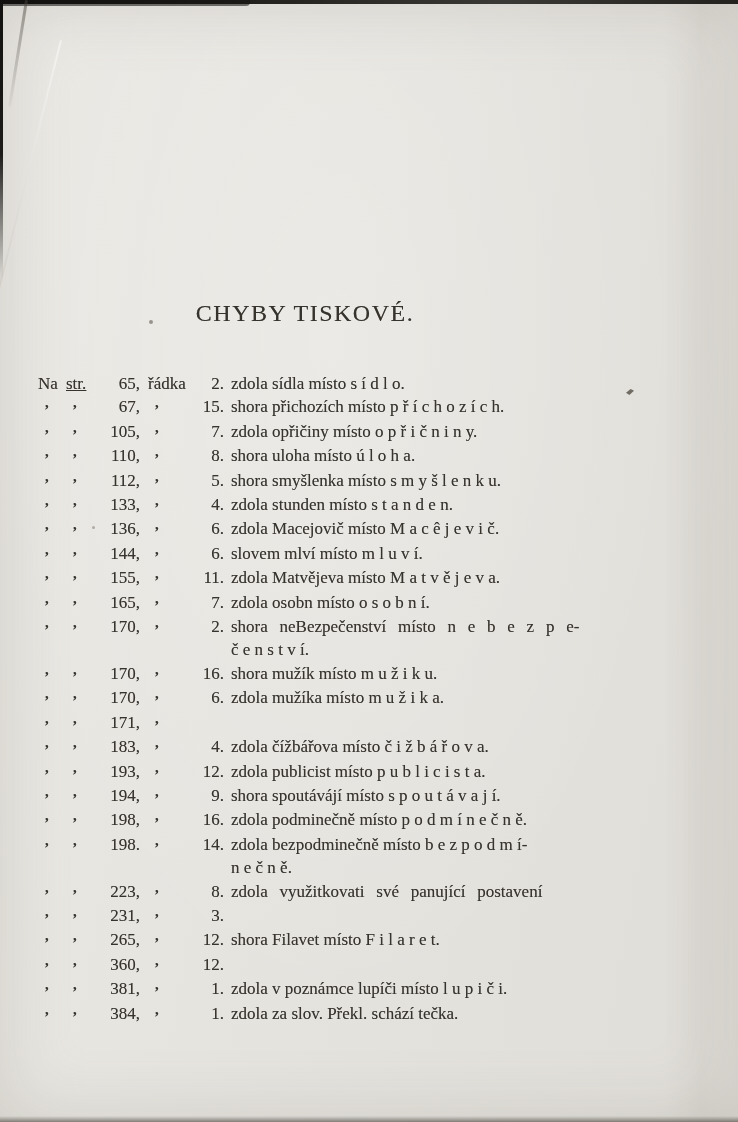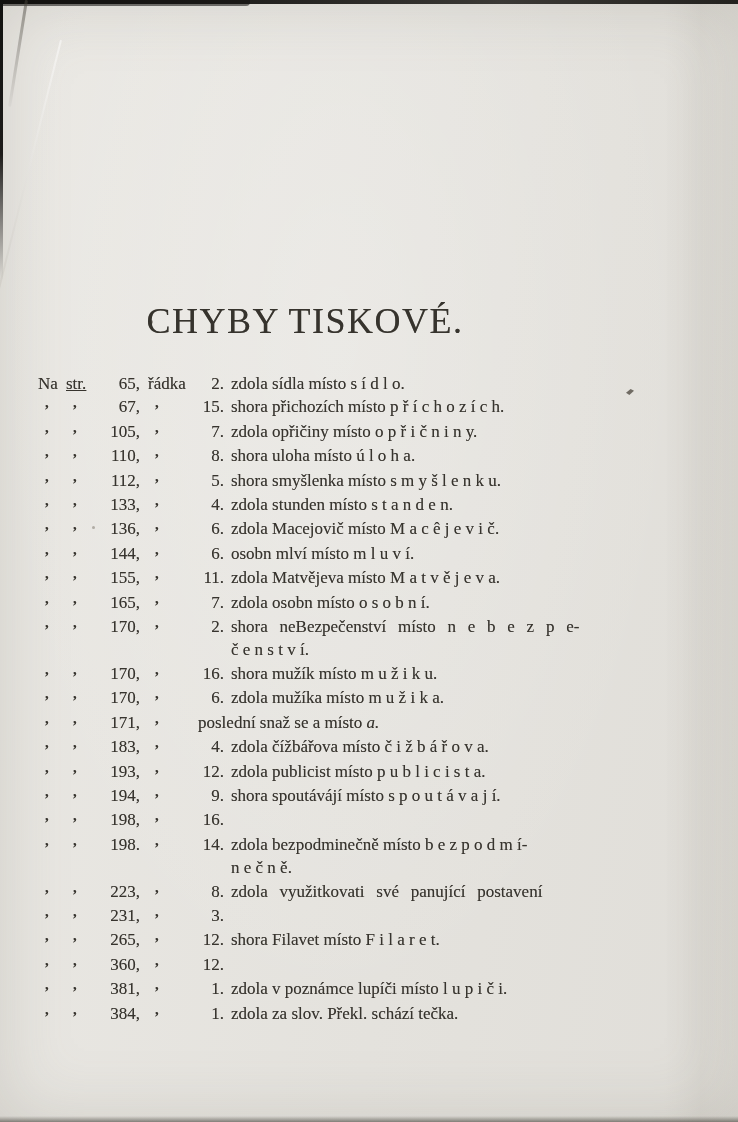--- a/index.html
+++ b/index.html
@@ -34,21 +34,21 @@
     transform:rotate(14deg);transform-origin:top center;
     background:linear-gradient(to bottom, rgba(255,255,255,0.5), rgba(160,154,142,0.18), rgba(255,255,255,0));}
   .speck{position:absolute;}
   .speck-arrow{left:626px;top:389px;width:8px;height:6px;background:rgba(82,77,69,0.8);
     clip-path:polygon(0 62%, 58% 0, 100% 30%, 42% 100%);}
   .speck-dot-title{left:149px;top:320px;width:4px;height:4px;border-radius:50%;background:rgba(108,102,92,0.65);}
   .speck-dot-mid{left:92px;top:526px;width:3px;height:3px;border-radius:50%;background:rgba(120,113,102,0.5);}
 
   
   .title{position:absolute;top:300px;left:0;width:610px;margin:0;
-    text-align:center;font-size:36px;font-weight:400;letter-spacing:1.5px;
+    text-align:center;font-size:24px;font-weight:400;letter-spacing:1.5px;
     color:#36332d;text-shadow:0 0 0.5px rgba(55,52,46,0.55);}
 
   
   .list{position:absolute;top:372px;left:38px;width:607px;
     font-size:17px;line-height:23.4px;
     text-shadow:0 0 0.4px rgba(55,52,46,0.45);}
   .row{display:flex;align-items:flex-start;}
   .c1{width:28px;flex:none;}
   .c2{width:30px;flex:none;text-decoration:underline;}
   .c3{width:44px;flex:none;text-align:right;font-family:Liberation Serif, serif;}
@@ -149,21 +149,21 @@
           <span class="line">zdola Macejovič místo M a c ê j e v i č.</span>
         </span>
       </div>
       <div class="row">
         <span class="c1"><span class="ditto">,</span></span>
         <span class="c2"><span class="ditto">,</span></span>
         <span class="c3">144,</span>
         <span class="c4"><span class="ditto">,</span></span>
         <span class="c5">6.</span>
         <span class="c6">
-          <span class="line">osobn mlví místo m l u v í.</span>
+          <span class="line">slovem mlví místo m l u v í.</span>
         </span>
       </div>
       <div class="row">
         <span class="c1"><span class="ditto">,</span></span>
         <span class="c2"><span class="ditto">,</span></span>
         <span class="c3">155,</span>
         <span class="c4"><span class="ditto">,</span></span>
         <span class="c5">11.</span>
         <span class="c6">
           <span class="line">zdola Matvějeva místo M a t v ě j e v a.</span>
@@ -209,23 +209,20 @@
         <span class="c6">
           <span class="line">zdola mužíka místo m u ž i k a.</span>
         </span>
       </div>
       <div class="row row-shift">
         <span class="c1"><span class="ditto">,</span></span>
         <span class="c2"><span class="ditto">,</span></span>
         <span class="c3">171,</span>
         <span class="c4"><span class="ditto">,</span></span>
         <span class="c5"></span>
-        <span class="c6">
-          <span class="line">poslední snaž se a místo <em>a.</em></span>
-        </span>
       </div>
       <div class="row">
         <span class="c1"><span class="ditto">,</span></span>
         <span class="c2"><span class="ditto">,</span></span>
         <span class="c3">183,</span>
         <span class="c4"><span class="ditto">,</span></span>
         <span class="c5">4.</span>
         <span class="c6">
           <span class="line">zdola čížbářova místo č i ž b á ř o v a.</span>
         </span>
@@ -249,20 +246,23 @@
         <span class="c6">
           <span class="line">shora spoutávájí místo s p o u t á v a j í.</span>
         </span>
       </div>
       <div class="row">
         <span class="c1"><span class="ditto">,</span></span>
         <span class="c2"><span class="ditto">,</span></span>
         <span class="c3">198,</span>
         <span class="c4"><span class="ditto">,</span></span>
         <span class="c5">16.</span>
+        <span class="c6">
+          <span class="line">zdola podminečně místo p o d m í n e č n ě.</span>
+        </span>
       </div>
       <div class="row">
         <span class="c1"><span class="ditto">,</span></span>
         <span class="c2"><span class="ditto">,</span></span>
         <span class="c3">198.</span>
         <span class="c4"><span class="ditto">,</span></span>
         <span class="c5">14.</span>
         <span class="c6">
           <span class="line">zdola bezpodminečně místo b e z p o d m í-</span>
           <span class="line">n e č n ě.</span>

